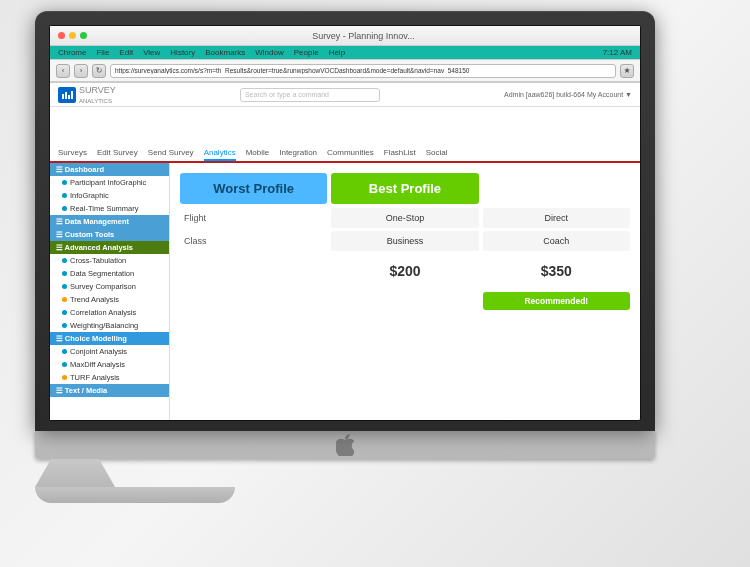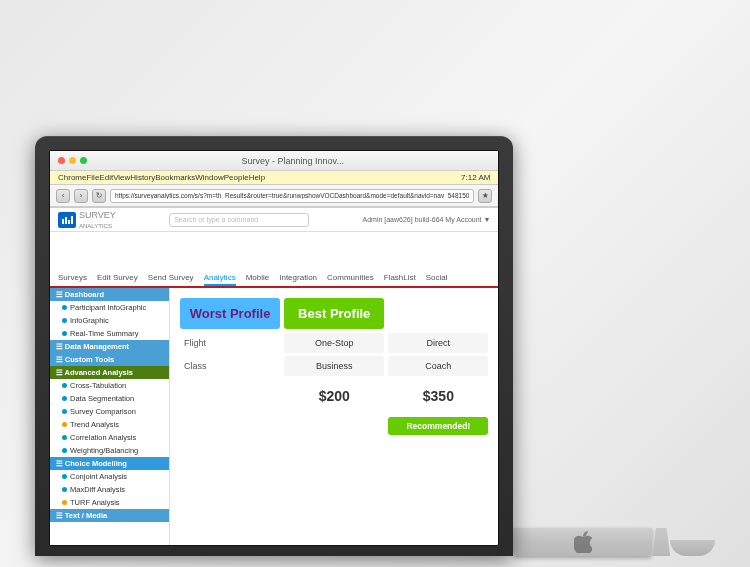--- a/index.html
+++ b/index.html
@@ -13,22 +13,22 @@
       font-family: Arial, sans-serif;
       overflow: hidden;
     }
 
     
     .imac-wrapper {
       position: relative;
       width: 680px;
       height: 545px;
       display: flex;
-      flex-direction: row;
-      align-items: flex-end;
+      flex-direction: column;
+      align-items: flex-start;
     }
 
     .imac-screen-bezel {
       width: 620px;
       height: 420px;
       background: linear-gradient(180deg, #3a3a3a 0%, #2a2a2a 100%);
       border-radius: 12px 12px 0 0;
       padding: 14px 14px 10px 14px;
       box-shadow: 0 4px 20px rgba(0,0,0,0.5), inset 0 1px 0 rgba(255,255,255,0.1);
       position: relative;
@@ -108,24 +108,25 @@
       font-size: 9px;
       color: #555;
       flex: 1;
       text-align: center;
     }
 
     .browser-menu-bar {
       display: flex;
       align-items: center;
       padding: 1px 8px;
-      background: #fef9c3;
+      background: #14b8a6;
       border-bottom: 1px solid #ccc;
       font-size: 8px;
       color: #333;
+      gap: 10px;
       height: 14px;
     }
 
     .browser-toolbar {
       display: flex;
       align-items: center;
       padding: 3px 6px;
       background: #f5f5f5;
       border-bottom: 1px solid #ccc;
       gap: 4px;
@@ -339,21 +340,21 @@
       gap: 4px;
       margin-bottom: 4px;
     }
 
     .ct-label-cell {
       
     }
 
     .ct-worst-header {
       background: #4db8ff;
-      color: #701a75;
+      color: #0c4a6e;
       text-align: center;
       padding: 8px 4px;
       font-size: 13px;
       font-weight: bold;
       border-radius: 3px;
     }
 
     .ct-best-header {
       background: #66cc00;
       color: #fff;

